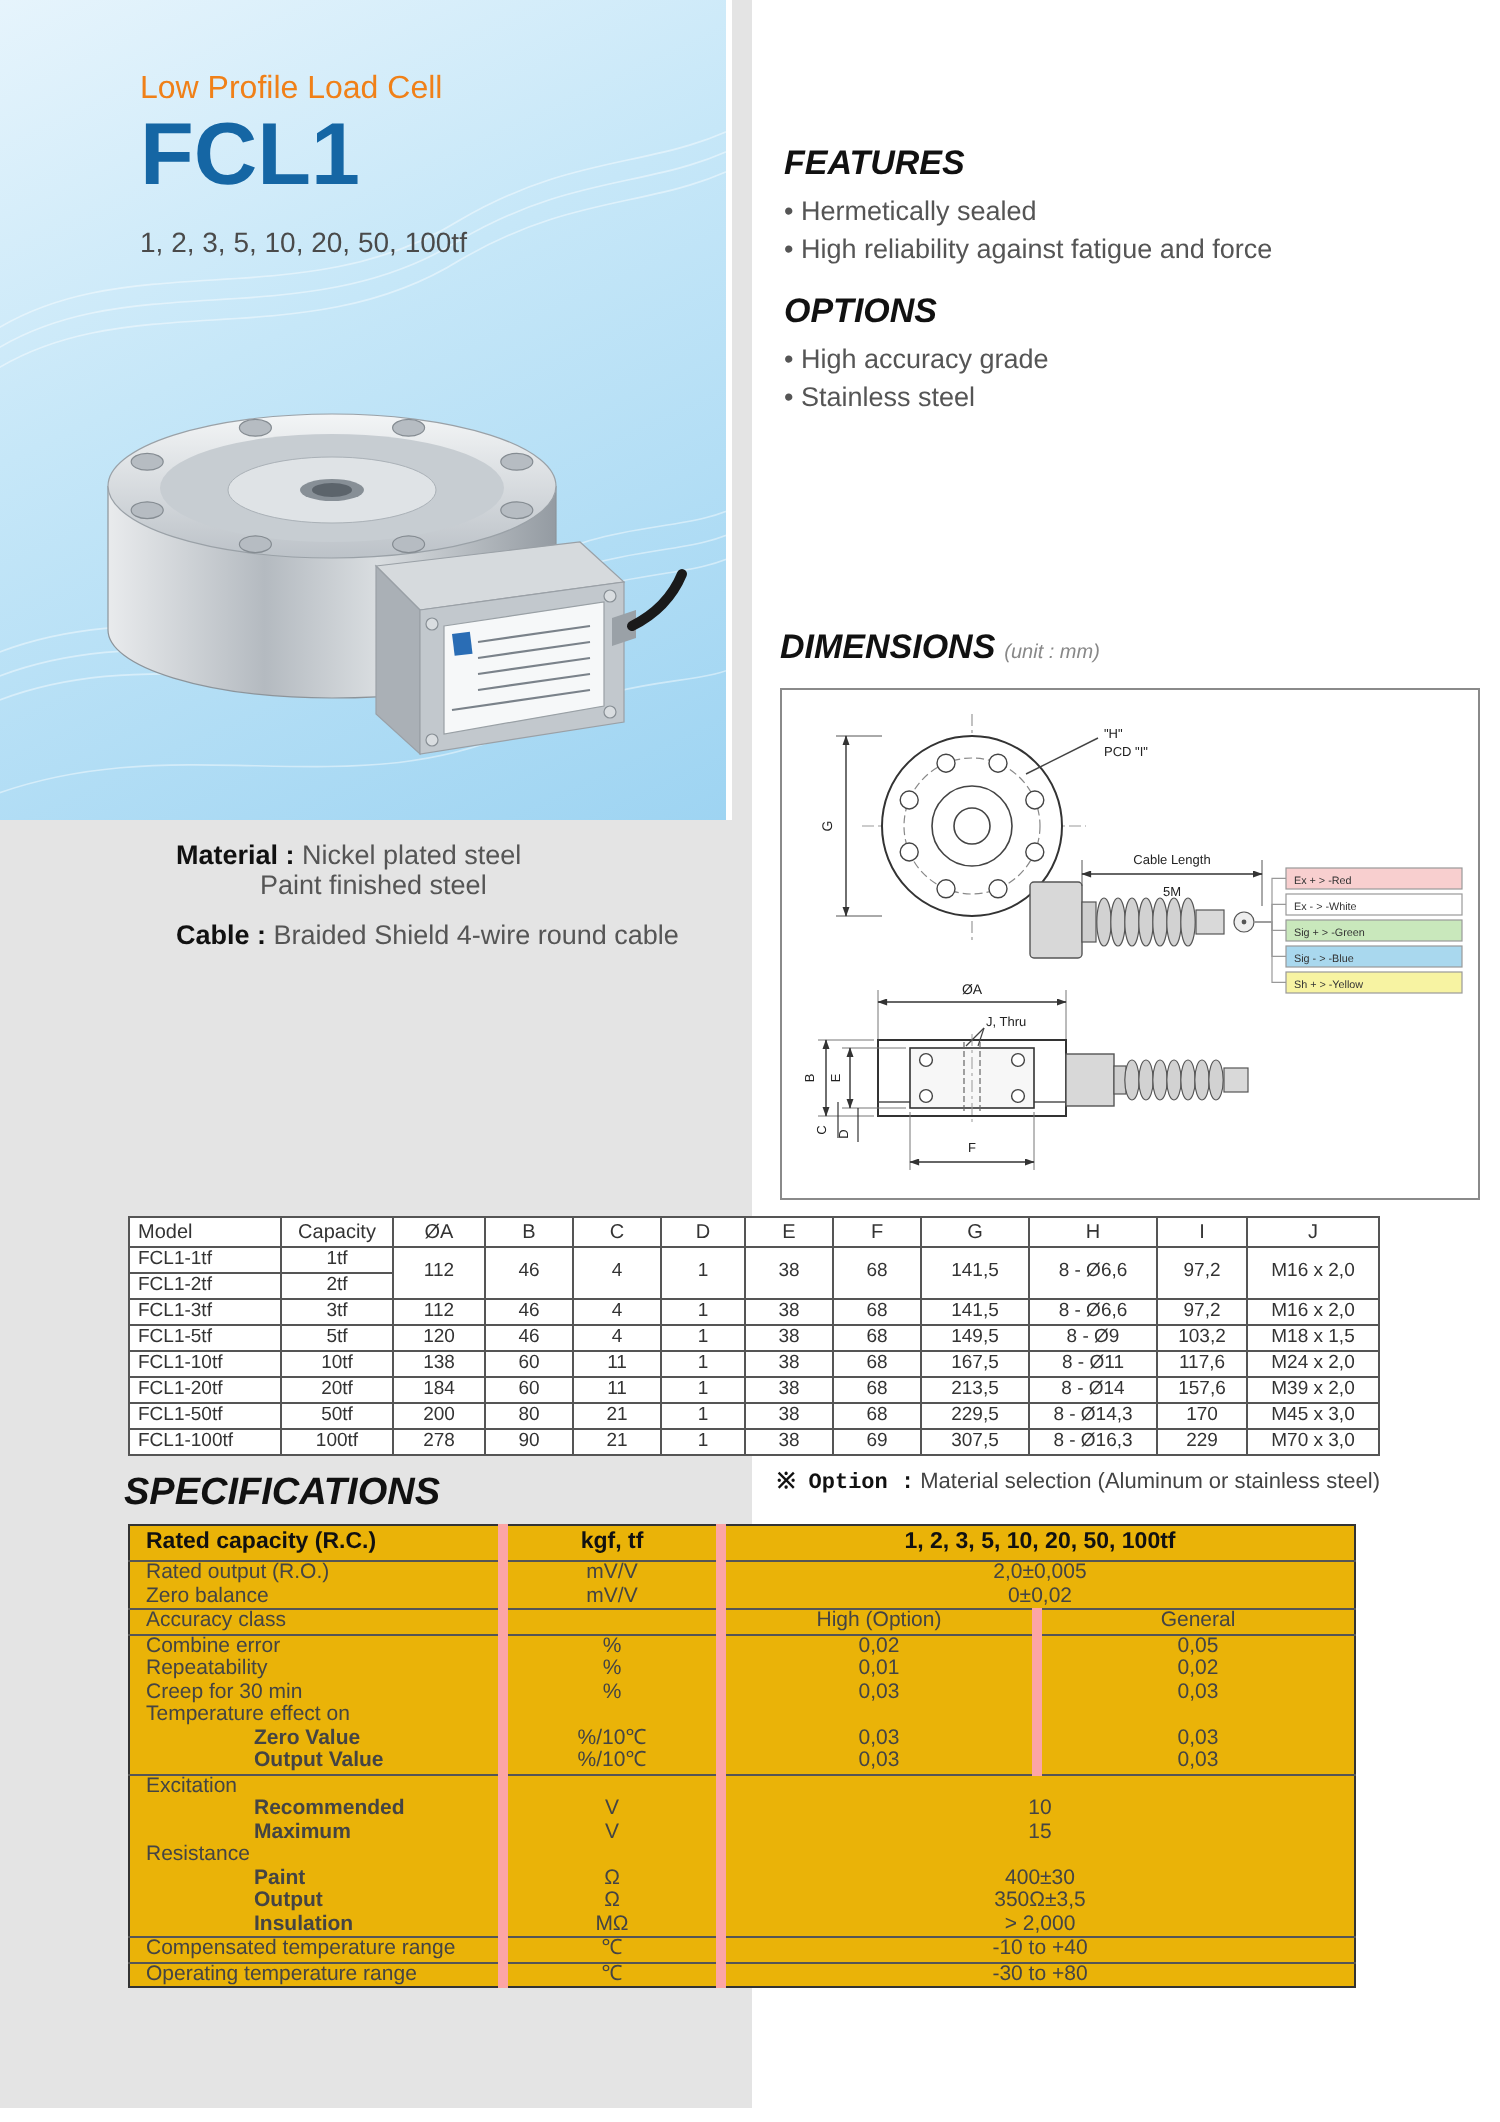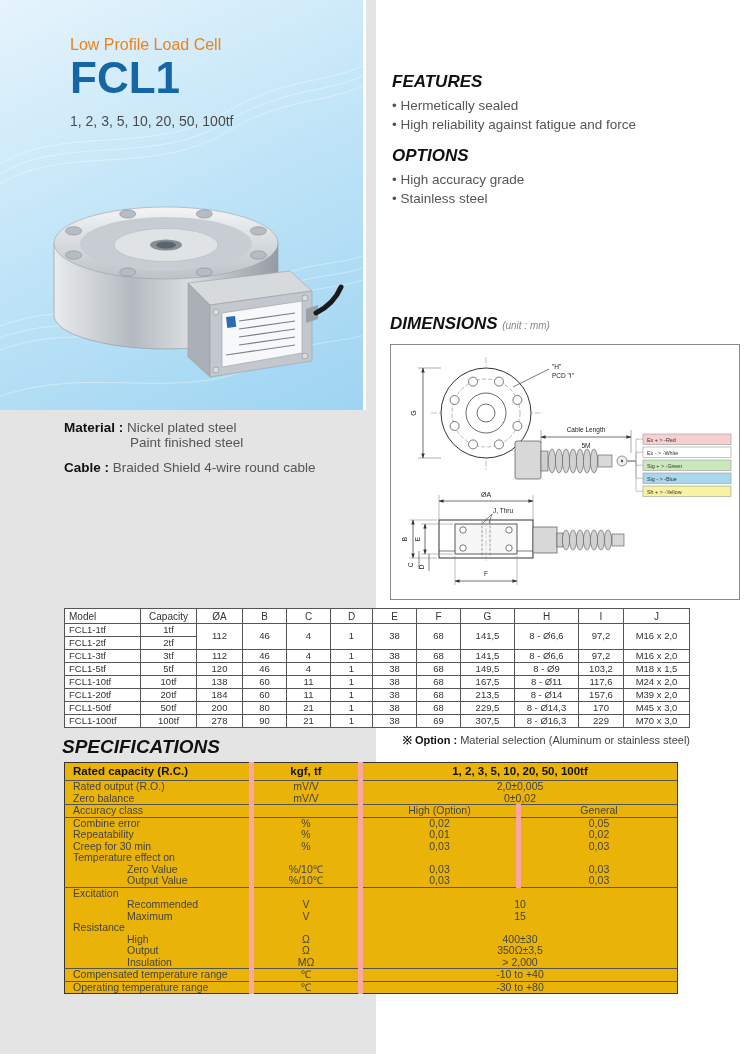--- a/index.html
+++ b/index.html
@@ -27,44 +27,44 @@
   .bullet-item{font-size:13.5px;color:#555;line-height:1.4;}
   .bullet-item::before{content:"\2022  ";color:#555;}
 
   .dim-heading{position:absolute;left:390px;top:314px;text-align:center;}
   .unit-note{font-style:italic;font-size:10px;color:#888;}
   .dim-box{position:absolute;left:390px;top:344px;width:348px;height:254px;
            background:#fff;border:1px solid #8a8a8a;}
 
   
   .material-block{position:absolute;left:64px;top:420px;font-size:13.5px;color:#555;}
-  .mat-label{font-weight:bold;color:#111;}
+  .mat-label{font-weight:bold;color:#111;margin-left:24px;}
   .mat-indent{padding-left:66px;}
   .mat-cable{margin-top:10px;}
 
   
   .dim-table{position:absolute;left:64px;top:608px;border-collapse:collapse;
              border:1.5px solid #333;background:#fff;}
   .dim-table th,.dim-table td{border:1px solid #555;font-size:9.5px;color:#333;
              text-align:center;padding:0 2px;height:12px;line-height:1.1;font-weight:normal;}
   .dim-table th{height:14px;font-size:10px;}
   .dim-table th.model-cell,.dim-table td.model-cell{text-align:left;padding-left:4px;}
 
   .option-note{position:absolute;right:60px;top:732px;font-size:11px;color:#444;}
-  .option-note b{color:#111;}
+  .option-note b{color:#111;font-family:Liberation Mono, monospace;}
 
   
   .spec-heading{position:absolute;left:62px;top:736px;font-style:italic;font-weight:bold;
                 font-size:19px;color:#111;}
   .spec-table{position:absolute;left:64px;top:762px;border-collapse:collapse;
               border:1.5px solid #333;background:#eab308;table-layout:fixed;}
   .spec-table td{font-size:10.5px;color:#444;height:11.5px;line-height:1.05;padding:0;
                  overflow:hidden;white-space:nowrap;}
   .spec-table td.lab{text-align:left;padding-left:8px;}
-  .spec-table td.lab.indent{padding-left:62px;}
+  .spec-table td.lab.indent{padding-left:62px;font-weight:bold;}
   .spec-table td.unit,.spec-table td.val,.spec-table td.val2{text-align:center;border-left:5px solid #fca5a5;}
   .spec-table tr.sep td{border-bottom:1px solid #555;}
   .spec-table tr.header td{font-weight:bold;color:#111;font-size:11.5px;height:17px;
                            border-bottom:1px solid #555;}
   svg text{font-family:"Liberation Sans", sans-serif;}
 </style>
 </head>
 <body>
 
 <div class="gray-col"></div>
@@ -542,21 +542,21 @@
         <td class="lab indent">Maximum</td>
         <td class="unit">V</td>
         <td class="val" colspan="2">15</td>
       </tr>
       <tr class="">
         <td class="lab">Resistance</td>
         <td class="unit"></td>
         <td class="val" colspan="2"></td>
       </tr>
       <tr class="">
-        <td class="lab indent">High</td>
+        <td class="lab indent">Paint</td>
         <td class="unit">Ω</td>
         <td class="val" colspan="2">400±30</td>
       </tr>
       <tr class="">
         <td class="lab indent">Output</td>
         <td class="unit">Ω</td>
         <td class="val" colspan="2">350Ω±3,5</td>
       </tr>
       <tr class="sep">
         <td class="lab indent">Insulation</td>

